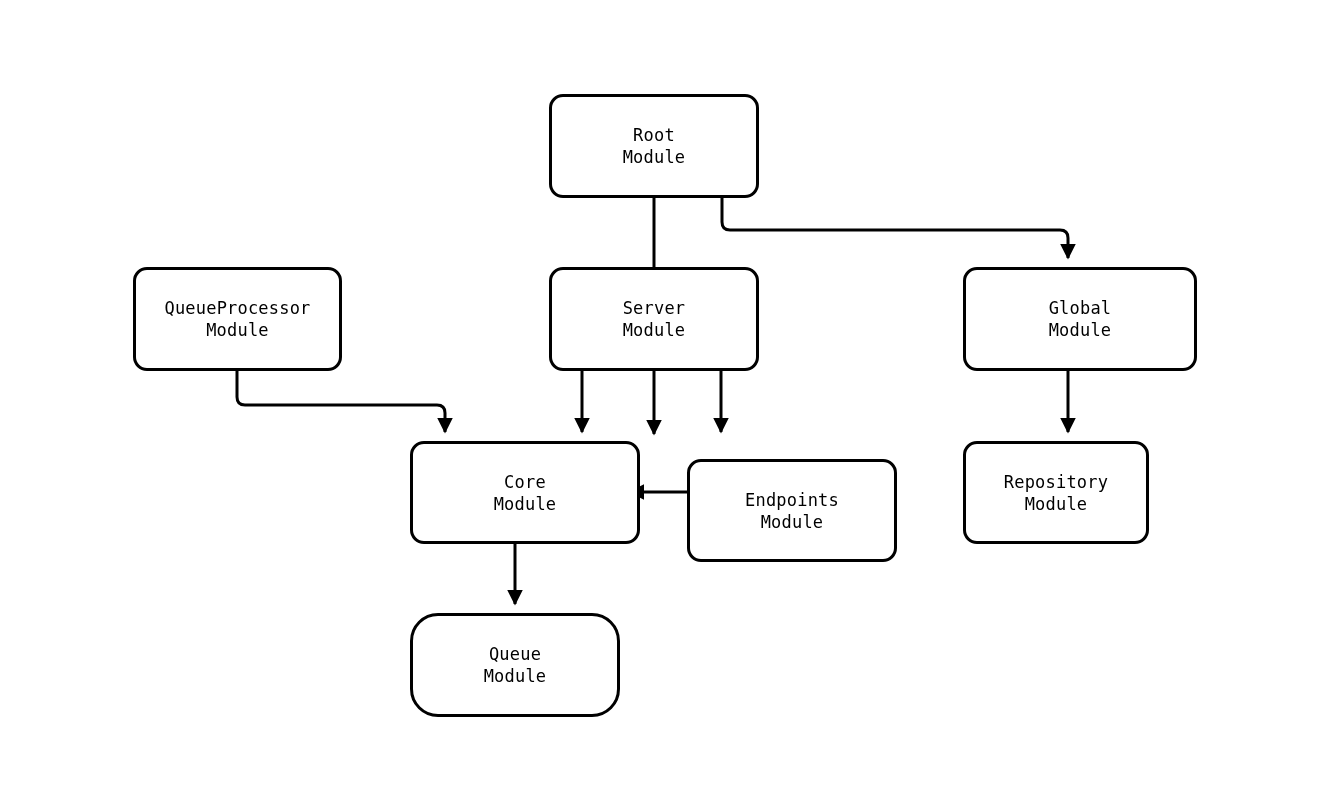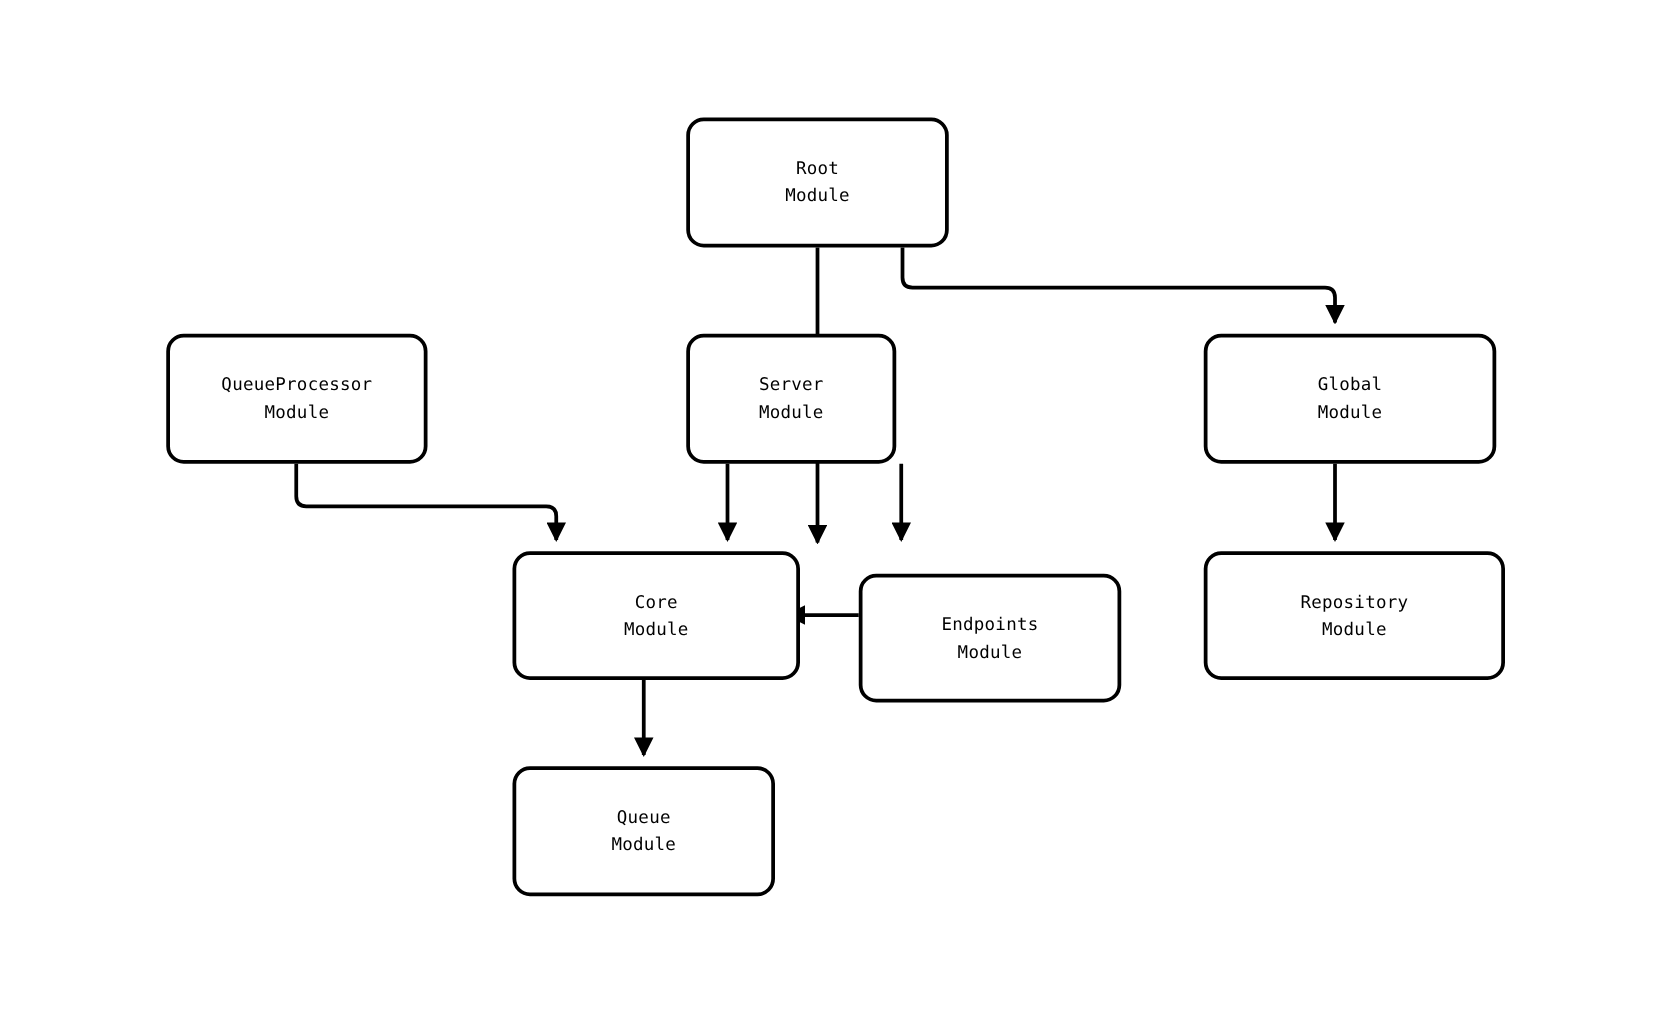--- a/index.html
+++ b/index.html
@@ -31,21 +31,21 @@
     border: 3px solid #000000;
     border-radius: 14px;
     display: flex;
     flex-direction: column;
     align-items: center;
     justify-content: center;
     z-index: 2;
   }
   .node-label {
     font-family: "DejaVu Sans Mono", "Liberation Mono", monospace;
-    font-size: 14px;
+    font-size: 17px;
     line-height: 22px;
     color: #000000;
     text-align: center;
     white-space: pre;
     letter-spacing: 0.2px;
   }
 </style>
 </head>
 <body>
 
@@ -81,43 +81,43 @@
   <div class="node" style="left:549px; top:94px; width:210px; height:104px;">
     <div class="node-label">Root
 Module</div>
   </div>
 
   <div class="node" style="left:133px; top:267px; width:209px; height:104px;">
     <div class="node-label">QueueProcessor
 Module</div>
   </div>
 
-  <div class="node" style="left:549px; top:267px; width:168px; height:104px;">
+  <div class="node" style="left:549px; top:267px; width:210px; height:104px;">
     <div class="node-label">Server
 Module</div>
   </div>
 
   <div class="node" style="left:963px; top:267px; width:234px; height:104px;">
     <div class="node-label">Global
 Module</div>
   </div>
 
   <div class="node" style="left:410px; top:441px; width:230px; height:103px;">
     <div class="node-label">Core
 Module</div>
   </div>
 
   <div class="node" style="left:687px; top:441px; width:210px; height:103px;margin-top:18px;">
     <div class="node-label">Endpoints
 Module</div>
   </div>
 
-  <div class="node" style="left:963px; top:441px; width:241px; height:103px;">
+  <div class="node" style="left:963px; top:441px; width:186px; height:103px;">
     <div class="node-label">Repository
 Module</div>
   </div>
 
-  <div class="node" style="left:410px; top:613px; width:210px; height:104px;">
+  <div class="node" style="left:410px; top:613px; width:210px; height:104px;border-radius:28px;">
     <div class="node-label">Queue
 Module</div>
   </div>
 
 </div>
 
 </body></html>

